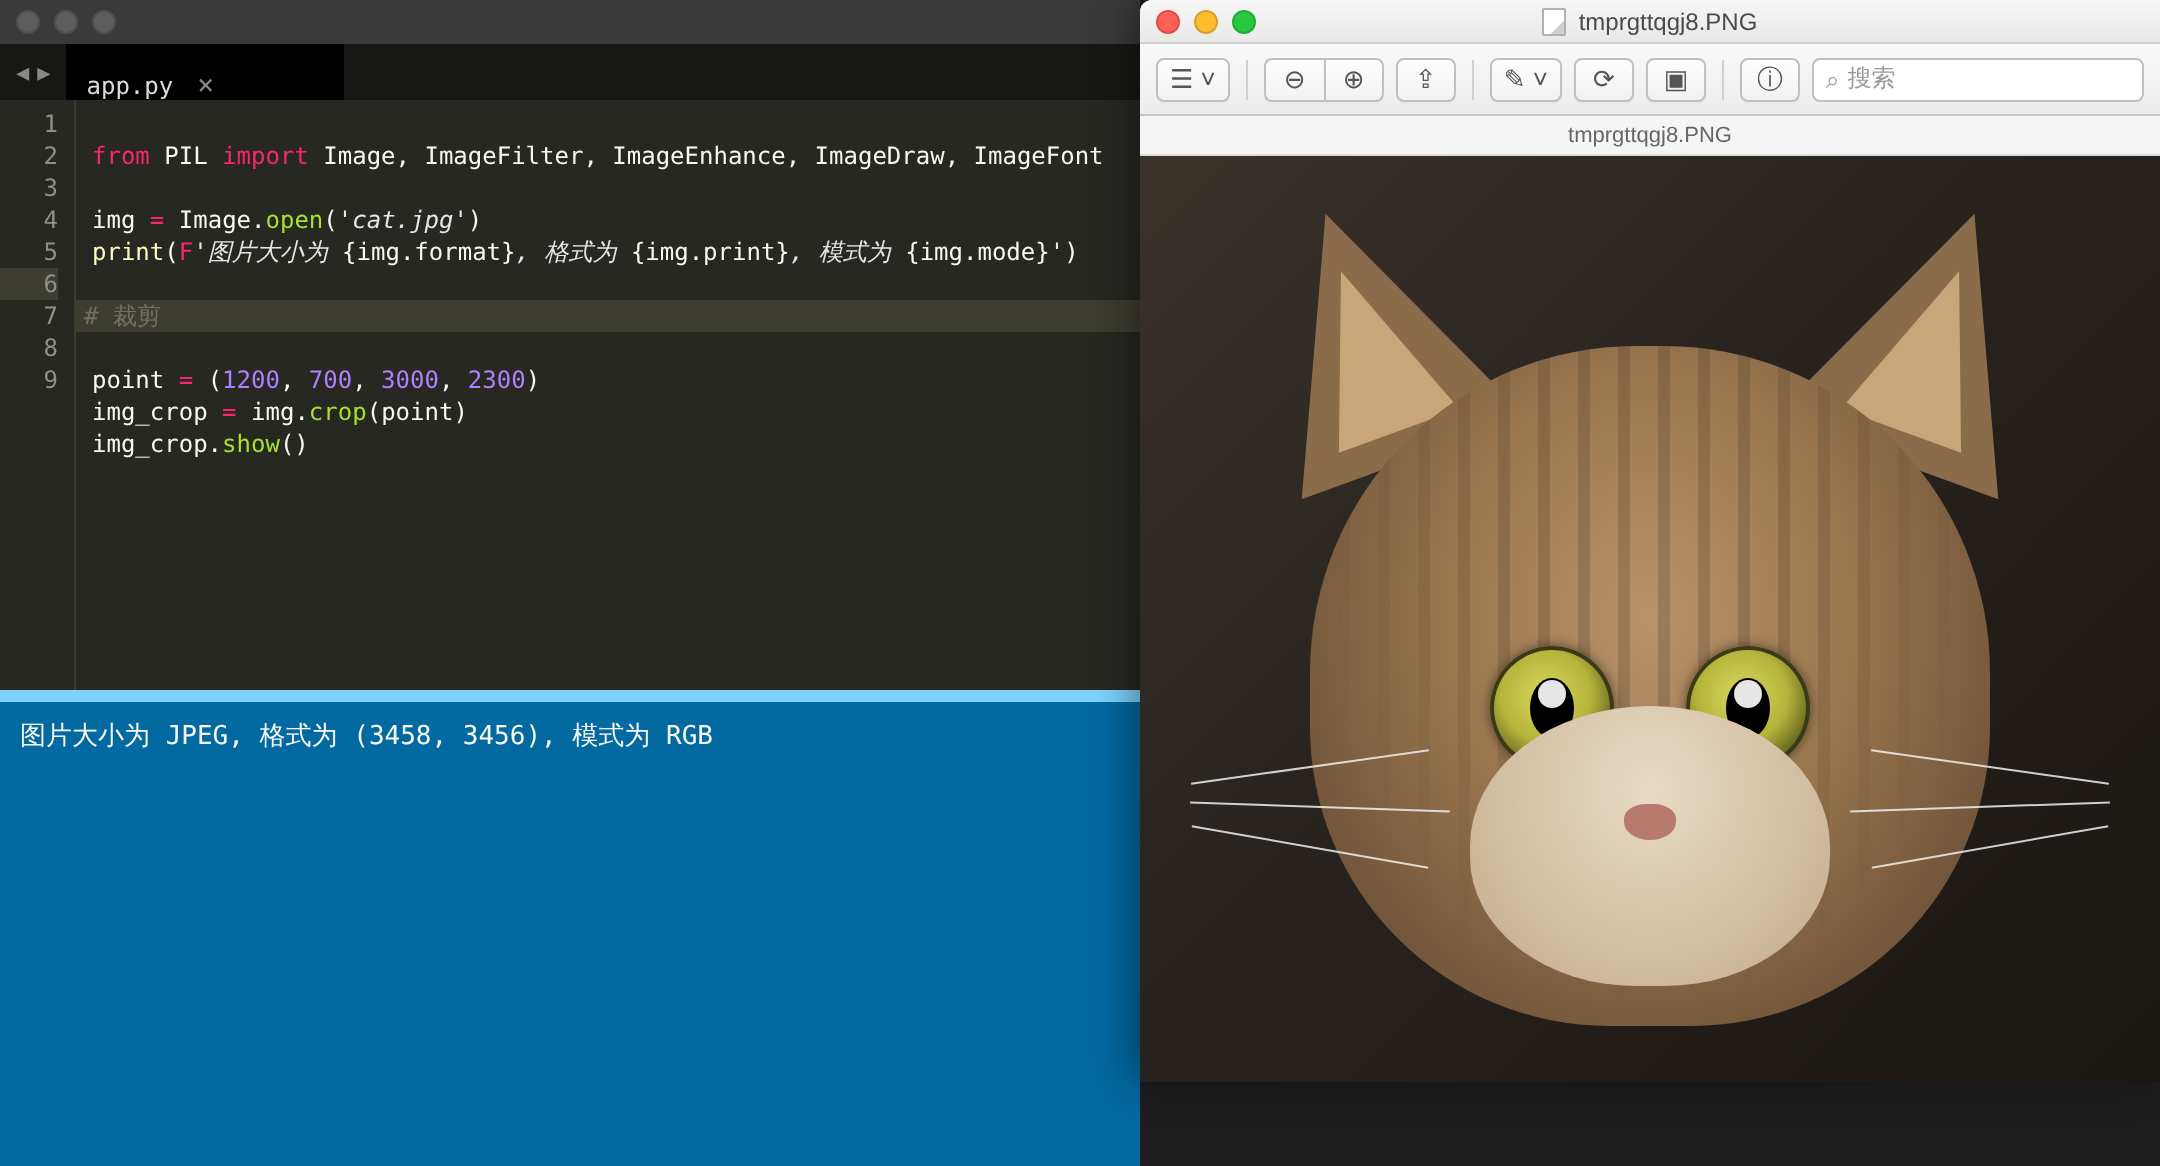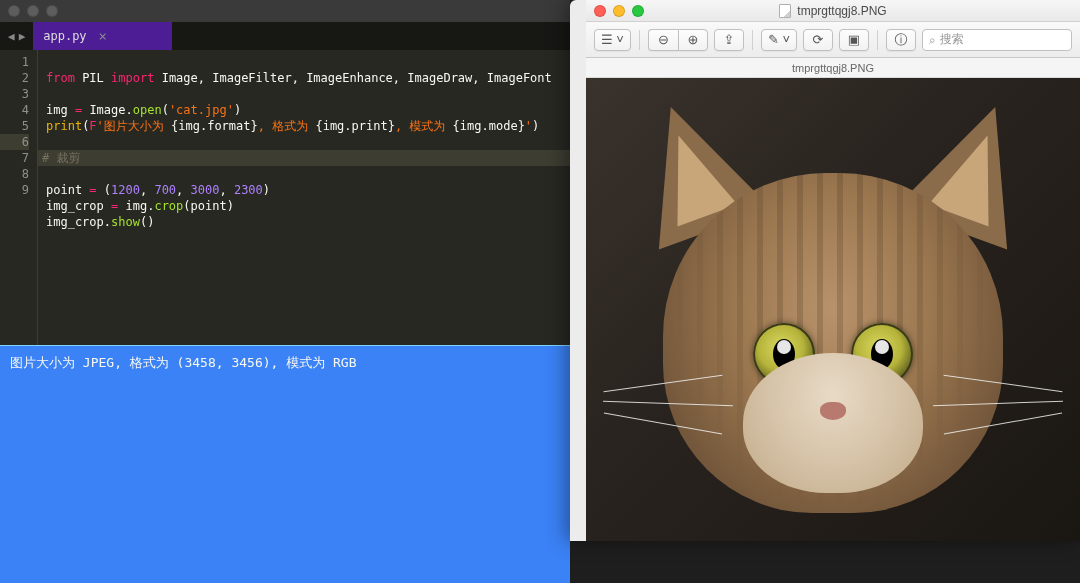--- a/index.html
+++ b/index.html
@@ -52,24 +52,24 @@
       align-items: center;
       padding: 0 8px;
       gap: 4px;
       color: #888;
     }
     .nav-arrow {
       font-size: 11px;
       cursor: pointer;
     }
     .editor-tab {
-      background: #4c1d95;
+      background: #000000;
       color: #ddd;
       display: flex;
-      align-items: center;
+      align-items: flex-end;
       padding: 0 10px;
       gap: 12px;
       font-size: 12px;
       min-width: 140px;
       border-right: 1px solid #171814;
     }
     .tab-close {
       color: #888;
       font-size: 14px;
       line-height: 1;
@@ -114,50 +114,49 @@
       white-space: pre;
     }
     .code-line.highlighted {
       background: #3e3d32;
       display: block;
       margin-left: -8px;
       padding-left: 4px;
     }
     
     .kw-pink { color: #f92672; }
-    .kw-blue { color: #eab308; }
+    .kw-blue { color: #fef9c3; }
     .fn-green { color: #a6e22e; }
-    .str-yellow { color: #f97316; }
+    .str-yellow { color: #e5e5e5; font-style: italic; }
     .num-purple { color: #ae81ff; }
     .comment { color: #75715e; }
     .punct { color: #f8f8f2; }
     
     .console-panel {
       height: 238px;
-      background: #3b82f6;
-      border-top: 1px solid #7dd3fc;
+      background: #0369a1;
+      border-top: 6px solid #7dd3fc;
       color: #f8f8f2;
       padding: 8px 10px;
       font-size: 13px;
     }
     
     
     .preview-window {
       position: absolute;
       left: 570px;
       top: 0;
       width: 510px;
       height: 541px;
       background: #ececec;
       border-radius: 6px 0 0 0;
       box-shadow: -4px 0 20px rgba(0,0,0,0.4);
       display: flex;
       flex-direction: column;
       overflow: hidden;
-      padding-left: 16px;
     }
     
     .preview-titlebar {
       height: 22px;
       display: flex;
       align-items: center;
       padding-left: 8px;
       gap: 7px;
       position: relative;
       background: linear-gradient(#f6f6f6, #e8e8e8);

